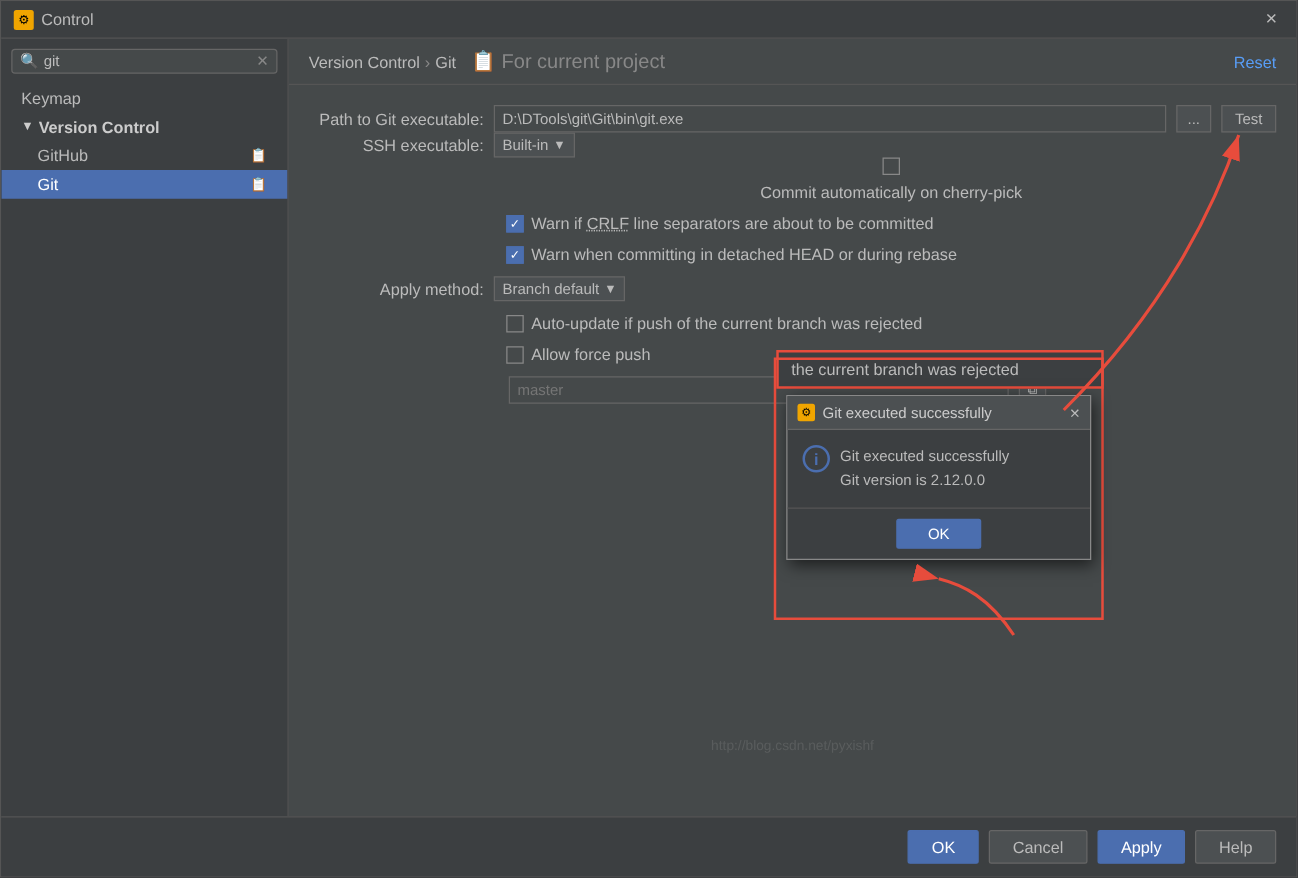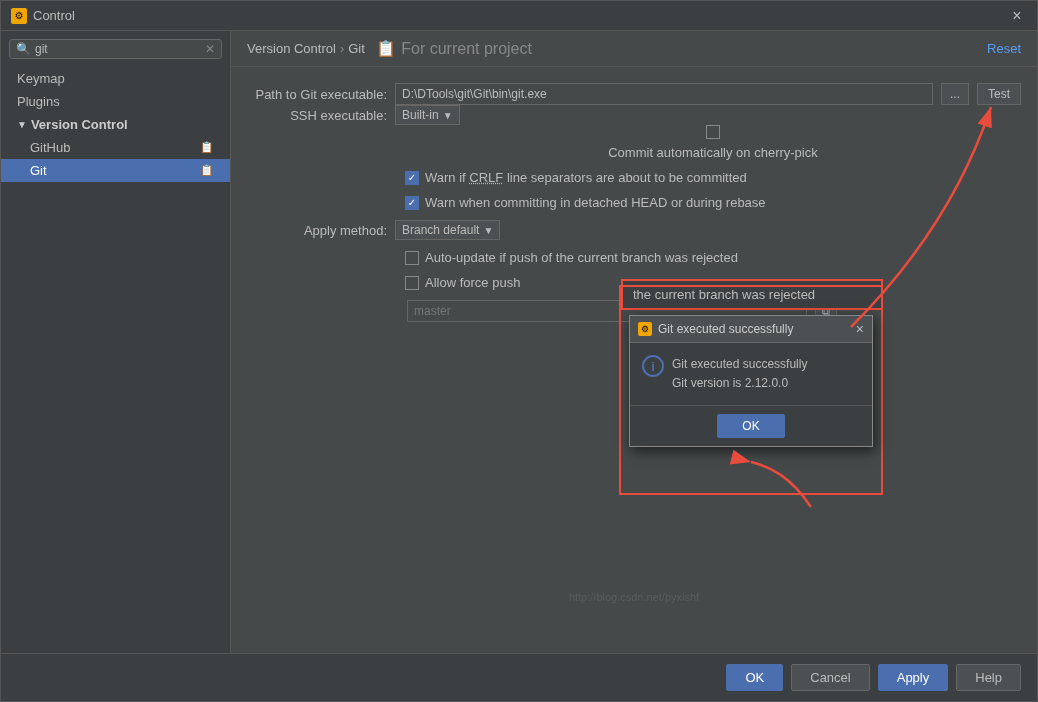--- a/index.html
+++ b/index.html
@@ -339,23 +339,20 @@
 
     <div class="sidebar">
       <div class="search-box">
         <span class="search-icon">🔍</span>
         <input class="search-input" value="git" style="">
         <span class="clear-icon">✕</span>
       </div>
 
       <div class="sidebar-item">
         <span>Keymap</span>
-      </div>
-      <div class="sidebar-item">
-        <span>Plugins</span>
       </div>
       <div class="sidebar-item parent">
         <span class="chevron">▼</span>
         <span>Version Control</span>
       </div>
       <div class="sidebar-item child" style="display:flex;align-items:center;justify-content:space-between;">
         <span>GitHub</span>
         <span style="color:#888;font-size:11px;">📋</span>
       </div>
       <div class="sidebar-item child selected" style="display:flex;align-items:center;justify-content:space-between;">

